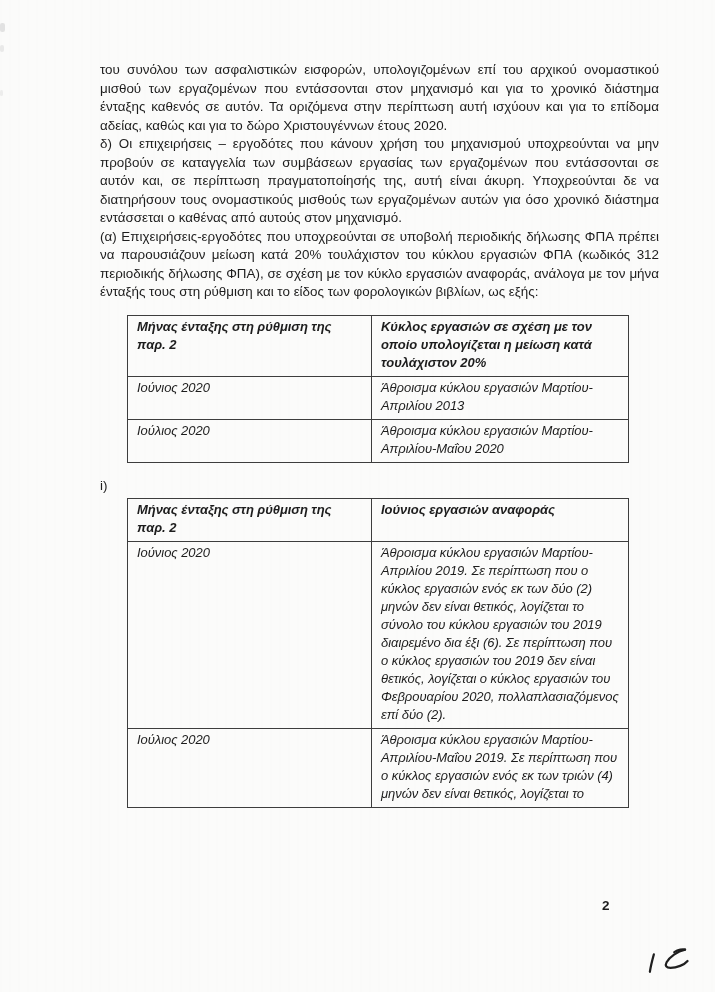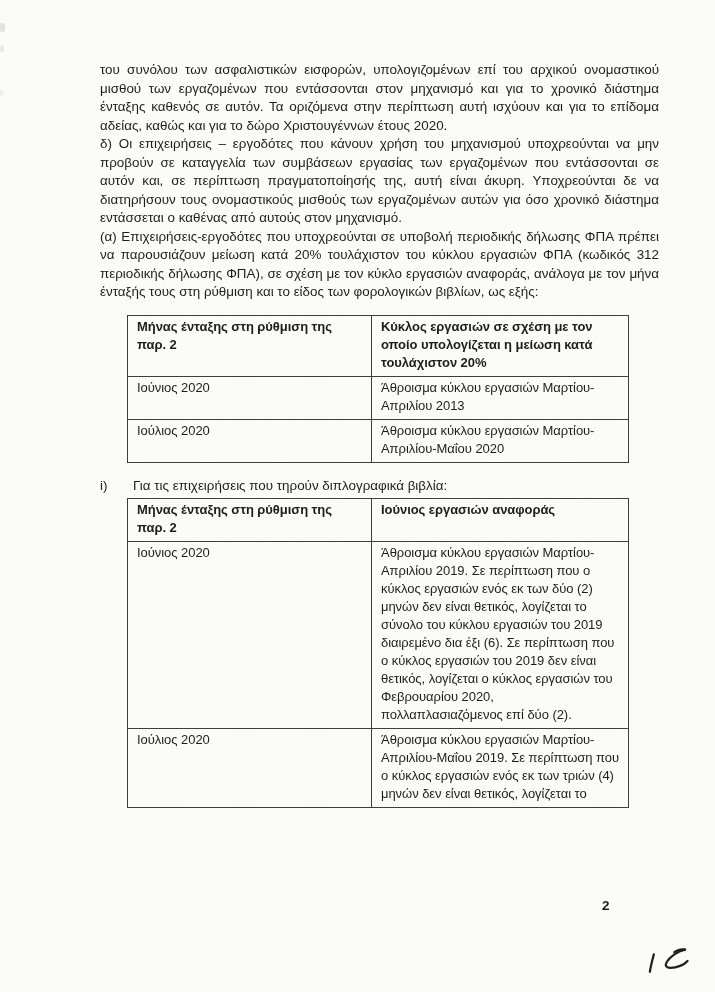--- a/index.html
+++ b/index.html
@@ -56,20 +56,21 @@
     letter-spacing: -0.05px;
     table-layout: fixed;
   }
   .doc-table col.c1 { width: 244px; }
   .doc-table th, .doc-table td {
     border: 1px solid #3d3d3d;
     padding: 2px 9px 4px 9px;
     vertical-align: top;
     text-align: left;
     font-weight: normal;
+    font-style: italic;
   }
   .doc-table th { font-weight: bold; }
   .just { text-align: justify; }
 
   .list-line {
     display: flex;
     margin: 14px 0 3px 0;
     text-align: left;
   }
   .marker { flex: 0 0 33px; }
@@ -136,21 +137,20 @@
         </tr>
         <tr>
           <td>Ιούλιος 2020</td>
           <td class="just">Άθροισμα κύκλου εργασιών Μαρτίου-Απριλίου-Μαΐου 2020</td>
         </tr>
       </tbody>
     </table>
 
     <div class="list-line">
       <span class="marker">i)</span>
-      <span class="list-text">Για τις επιχειρήσεις που τηρούν διπλογραφικά βιβλία:</span>
     </div>
 
     <table class="doc-table t2">
       <colgroup>
           <col class="c1">
           <col class="c2">
         </colgroup>
       <thead>
         <tr>
           <th>Μήνας ένταξης στη ρύθμιση της παρ. 2</th>

